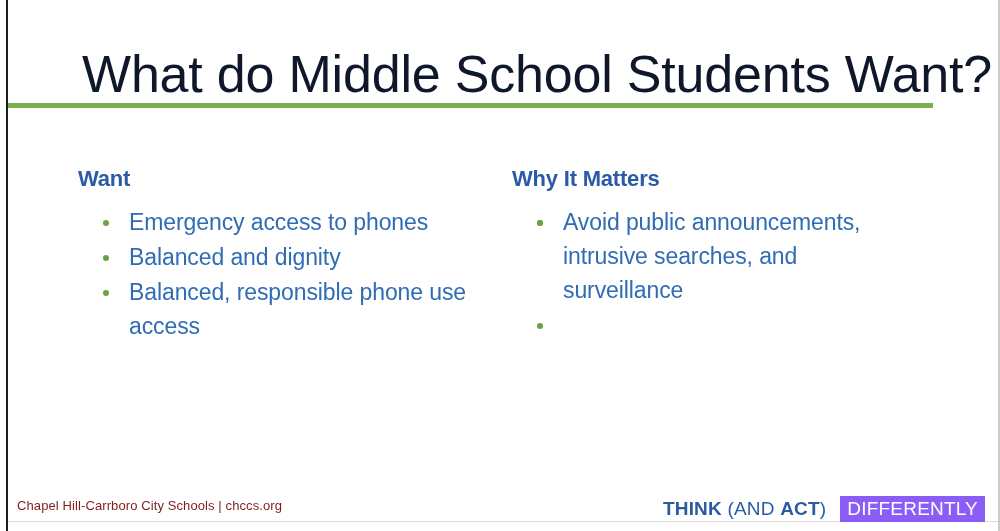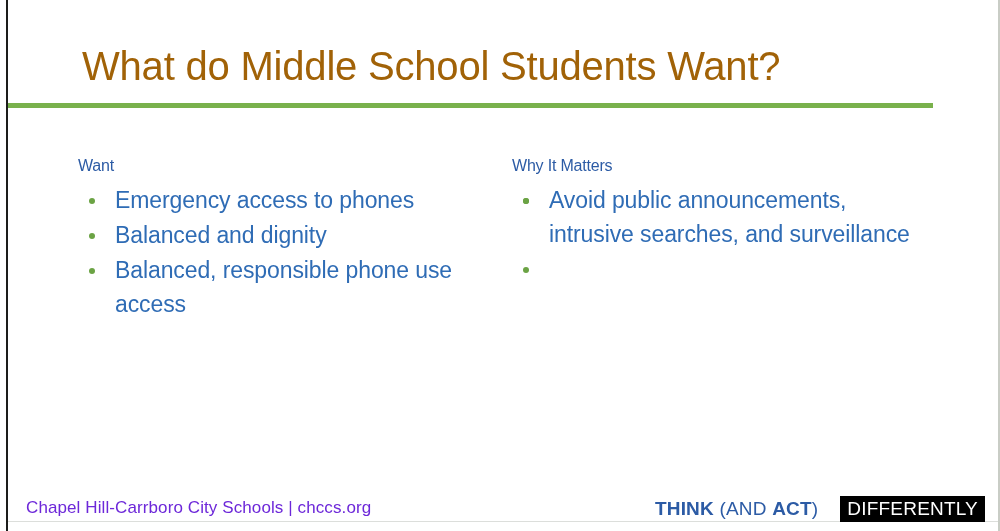--- a/index.html
+++ b/index.html
@@ -44,55 +44,55 @@
     right: 2px;
     top: 521px;
     height: 1px;
     background: #dcdedb;
   }
 
   .title {
     position: absolute;
     left: 82px;
     top: 44px;
-    font-size: 40px;
+    font-size: 52px;
     font-weight: 400;
     letter-spacing: -0.2px;
-    color: #a16207;
+    color: #0f172a;
     white-space: nowrap;
   }
 
   .title-rule {
     position: absolute;
     left: 8px;
     top: 103px;
     width: 925px;
     height: 5px;
     background: #79b14c;
   }
 
   .column {
     position: absolute;
     top: 155px;
   }
   .column.left  { left: 78px;  width: 420px; }
   .column.right { left: 512px; width: 400px; }
 
   .col-heading {
-    font-size: 16px;
-    font-weight: normal;
+    font-size: 22px;
+    font-weight: bold;
     color: #2c5ba5;
     letter-spacing: -0.2px;
-    margin: 2px 0 8px 0;
+    margin: 12px 0 8px 0;
     line-height: 1.1;
   }
 
   ul.bullets {
     list-style: none;
-    margin: 0;
+    margin: 14px;
     padding: 0;
   }
   ul.bullets > li {
     position: relative;
     padding-left: 37px;
     margin: 0 0 1px 0;
     font-size: 23px;
     line-height: 34px;
     color: #2f6cb5;
     letter-spacing: -0.1px;
@@ -102,46 +102,46 @@
     left: 11px;
     top: 15px;
     width: 6px;
     height: 6px;
     border-radius: 50%;
     background: #6ba344;
   }
 
   .footer-credit {
     position: absolute;
-    left: 26px;
+    left: 17px;
     top: 498px;
-    font-size: 17px;
-    color: #6d28d9;
+    font-size: 13px;
+    color: #7f1d1d;
     letter-spacing: 0.1px;
     white-space: nowrap;
   }
 
   .tagline {
     position: absolute;
     right: 15px;
     top: 496px;
     display: flex;
     align-items: center;
     height: 26px;
     white-space: nowrap;
   }
   .tagline .tag-text {
     font-size: 19px;
     color: #2c5ba5;
     letter-spacing: 0.2px;
-    padding-right: 22px;
+    padding-right: 14px;
   }
   .tagline .tag-text .b { font-weight: bold; }
   .tagline .badge {
-    background: #000000;
+    background: #8b5cf6;
     color: #ffffff;
     font-size: 19px;
     letter-spacing: 0.2px;
     padding: 2px 7px 3px 7px;
     line-height: 21px;
   }
 </style>
 </head>
 <body>
 

